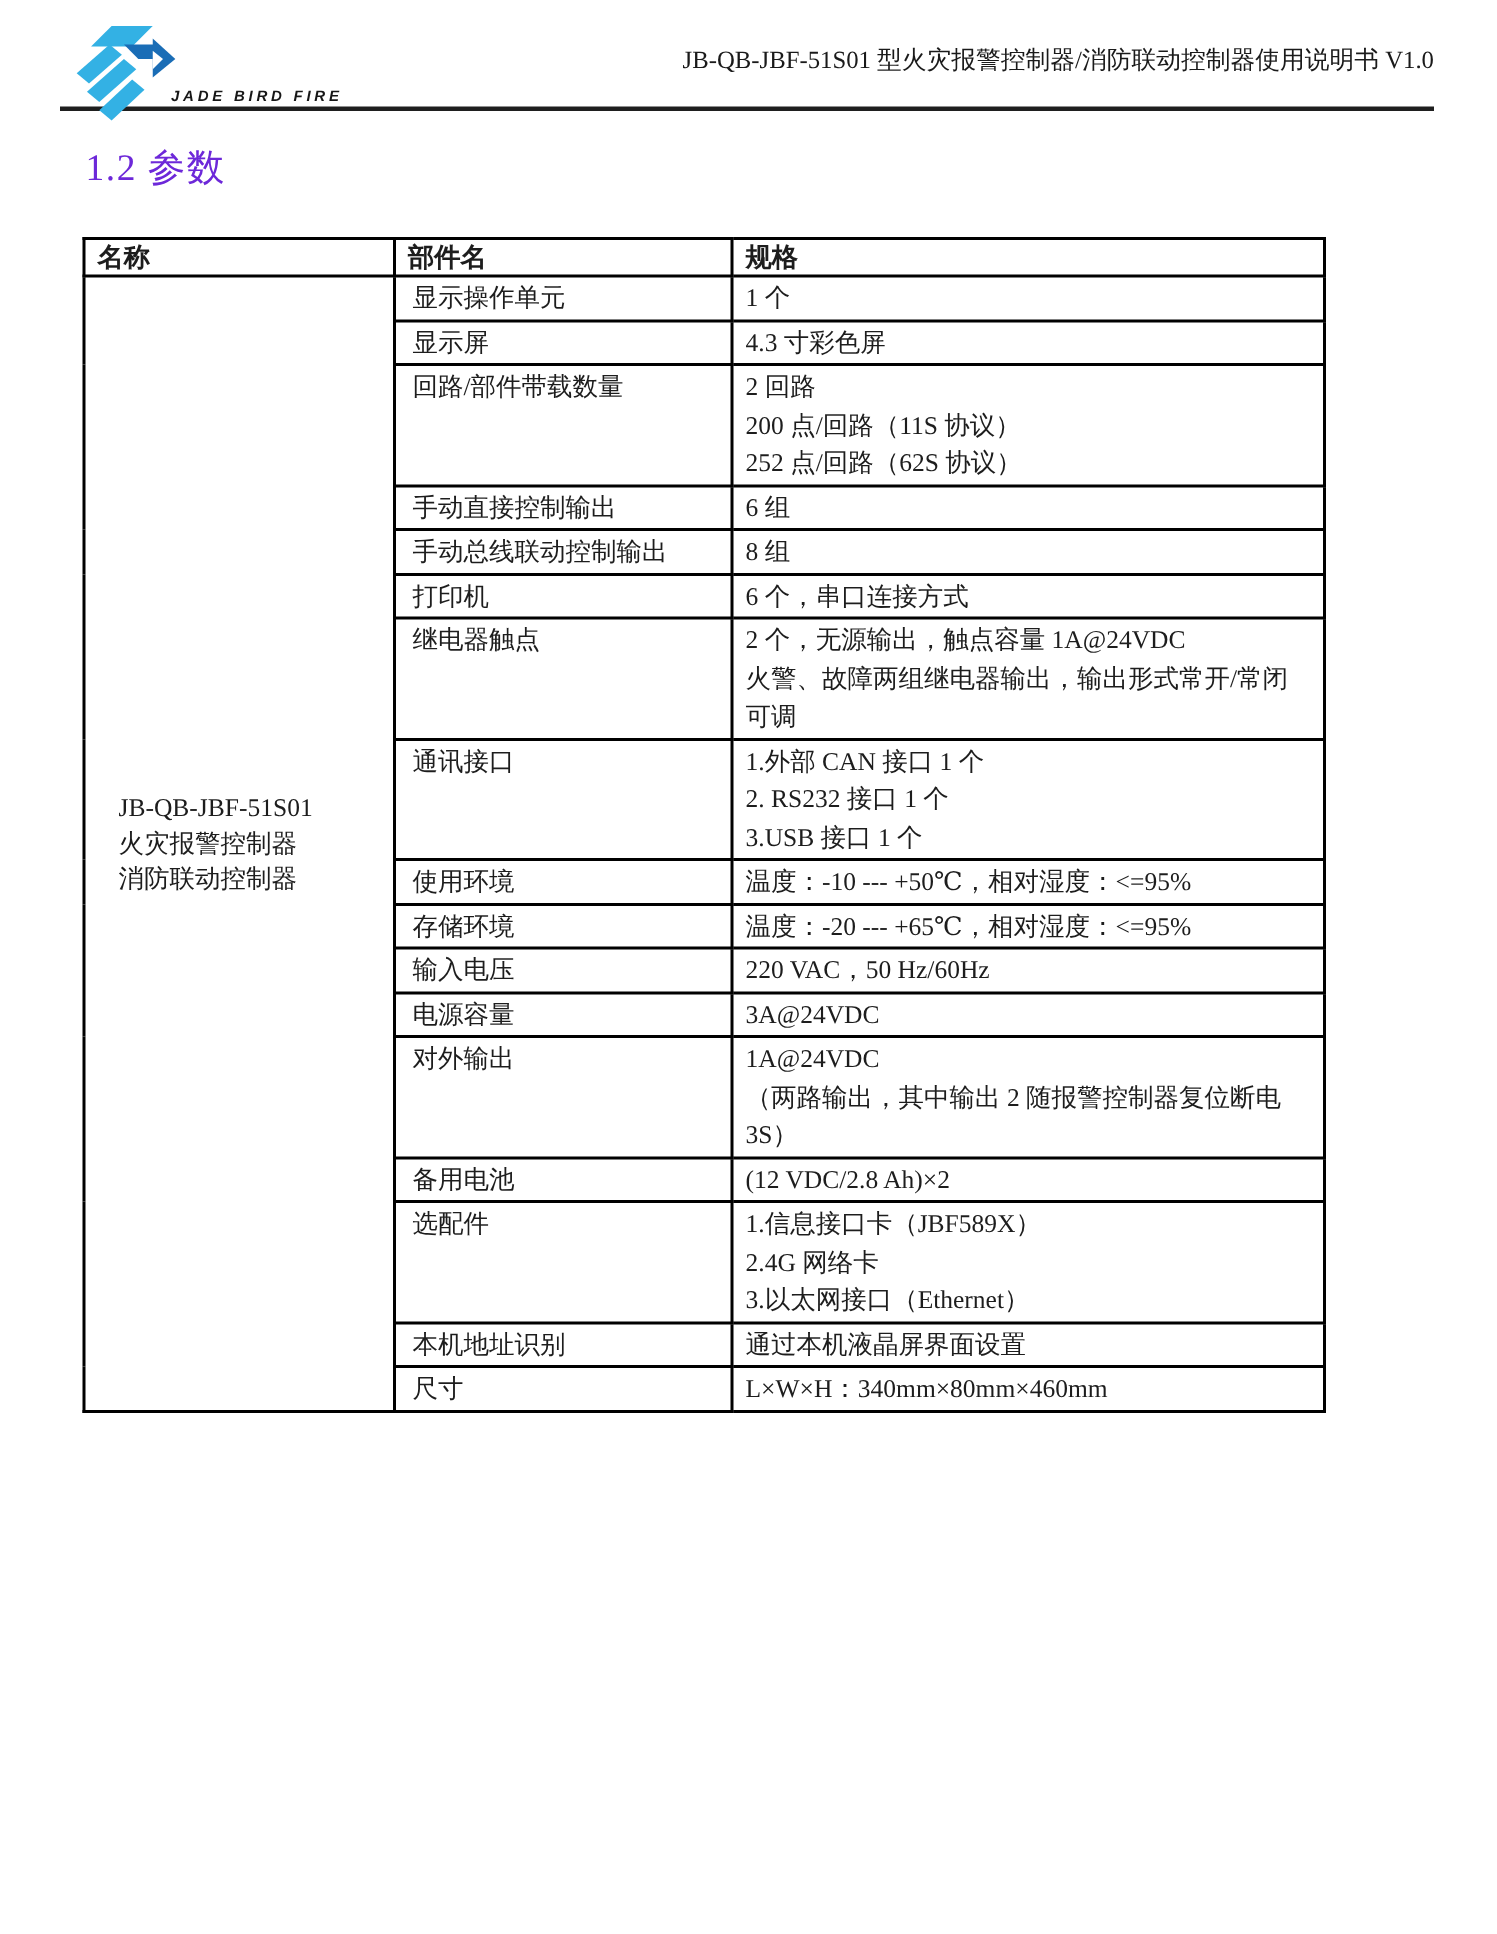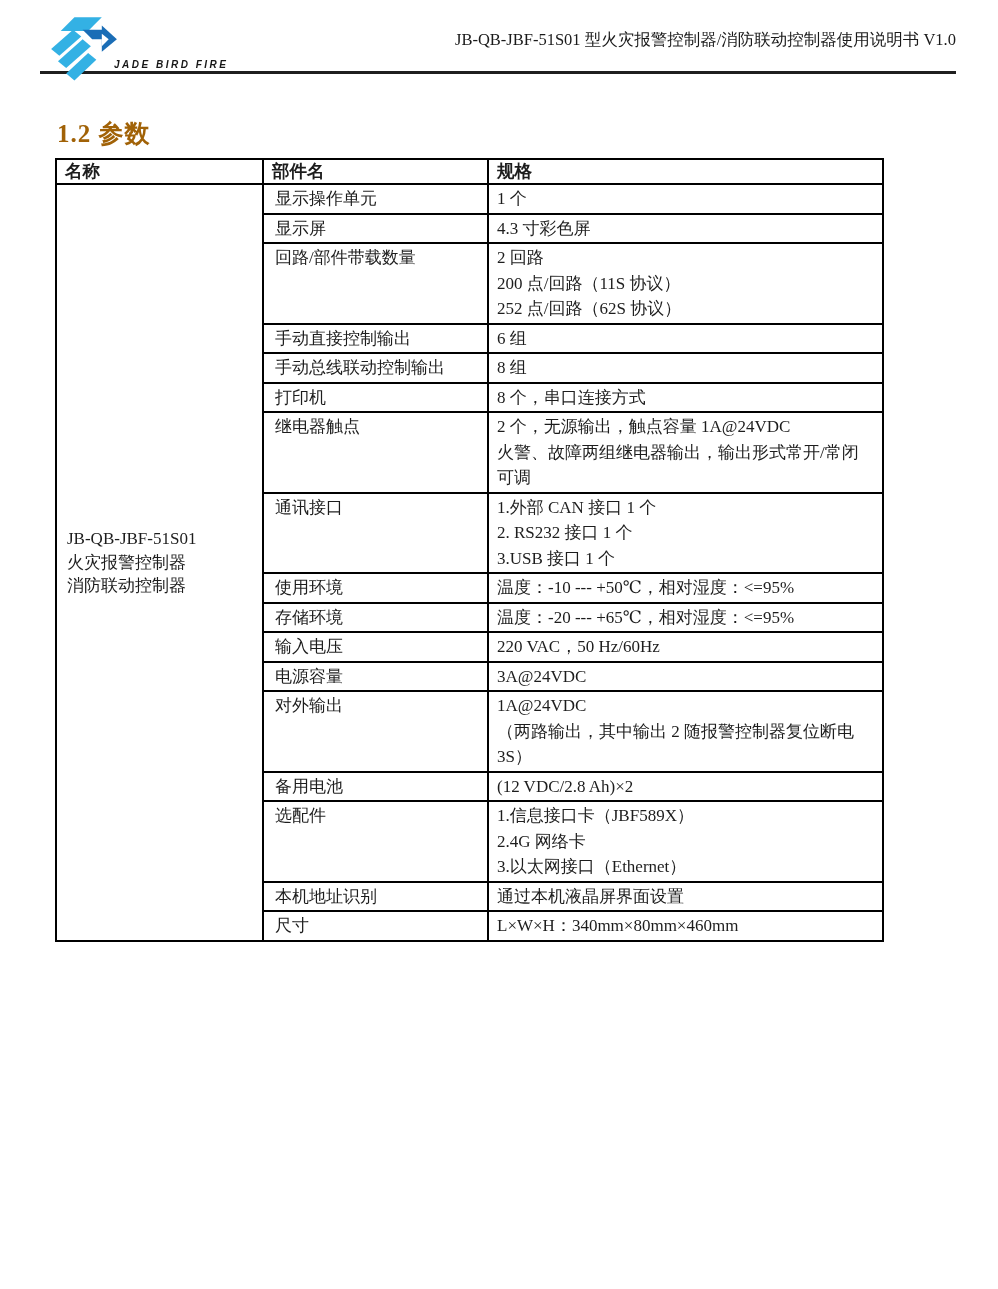--- a/index.html
+++ b/index.html
@@ -57,25 +57,25 @@
     position: absolute;
     right: 42px; top: 29px;
     font-size: 16.5px;
     color: #1a1a1a;
     white-space: nowrap;
   }
 
   
   .section-title {
     position: absolute;
-    left: 57px; top: 117px;
+    left: 57px; top: 95px;
     font-size: 25px;
-    font-weight: bold;
+    font-weight: normal;
     letter-spacing: 1px;
-    color: #a16207;
+    color: #6d28d9;
   }
 
   
   table.spec-table {
     position: absolute;
     left: 55px; top: 158px;
     width: 827px;
     border-collapse: collapse;
     table-layout: fixed;
     font-size: 17px;
@@ -90,21 +90,21 @@
     padding: 1px 8px;
     line-height: 21px;
     font-size: 17.5px;
   }
   .spec-table td {
     padding: 1px 8px;
     line-height: 25.5px;
   }
   td.name-cell {
     vertical-align: middle;
-    padding-left: 10px;
+    padding-left: 22px;
     line-height: 23.5px;
   }
   td.part-cell { padding-left: 11px; }
   td.spec-cell { padding-left: 8px; }
 </style>
 </head>
 <body>
 
 <div class="header-rule"></div>
 
@@ -173,21 +173,21 @@
       </tr>
       <tr>
         <td class="part-cell">手动总线联动控制输出</td>
         <td class="spec-cell">
           <div>8 组</div>
         </td>
       </tr>
       <tr>
         <td class="part-cell">打印机</td>
         <td class="spec-cell">
-          <div>8 个，串口连接方式</div>
+          <div>6 个，串口连接方式</div>
         </td>
       </tr>
       <tr>
         <td class="part-cell">继电器触点</td>
         <td class="spec-cell">
           <div>2 个，无源输出，触点容量 1A@24VDC</div>
           <div>火警、故障两组继电器输出，输出形式常开/常闭</div>
           <div>可调</div>
         </td>
       </tr>

